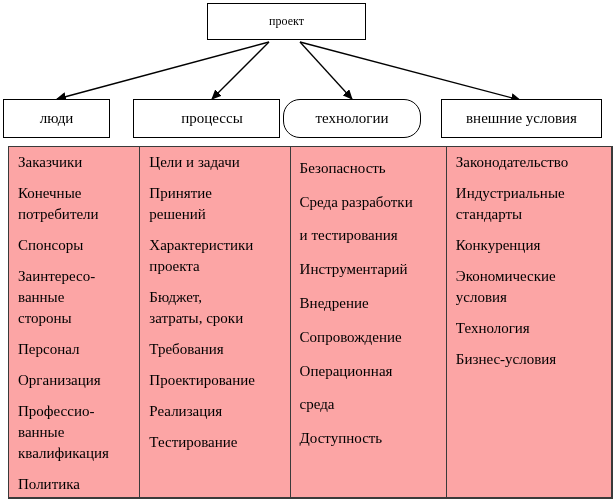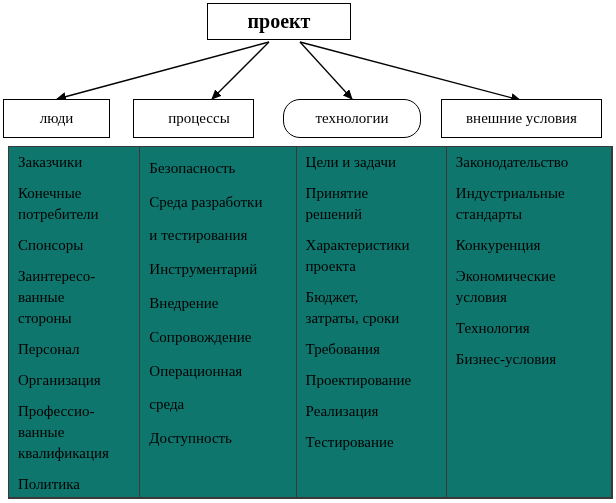--- a/index.html
+++ b/index.html
@@ -16,42 +16,41 @@
     position: absolute;
     border: 1px solid #000000;
     background: #ffffff;
     display: flex;
     align-items: center;
     justify-content: center;
     font-size: 15px;
     box-sizing: border-box;
   }
   .root-box {
-    left: 207px; top: 3px; width: 144px; height: 37px;
-    font-size: 20px;
-    font-weight: bold;
+    left: 207px; top: 3px; width: 159px; height: 37px;
+    font-size: 12px;
   }
   .cat-box { top: 99px; height: 39px; }
   .cat-0 { left: 3px;   width: 107px; }
-  .cat-1 { left: 133px; width: 121px; padding-left: 11px; }
+  .cat-1 { left: 133px; width: 147px; padding-left: 11px; }
   .cat-2 { left: 283px; width: 138px; border-radius: 17px; }
   .cat-3 { left: 441px; width: 161px; }
 
   .arrows { position: absolute; left: 0; top: 0; width: 616px; height: 145px; }
   .arrows line { stroke: #000000; stroke-width: 1.3; }
 
   .grid {
     position: absolute;
     left: 8px; top: 146px; width: 605px; height: 353px;
     display: flex;
     box-sizing: border-box;
     border: 1px solid #3a3a3a;
     border-right-width: 2px;
     border-bottom-width: 2px;
-    background: #0f766e;
+    background: #fca5a5;
   }
   .col {
     box-sizing: border-box;
     padding: 5px 4px 0 9px;
     overflow: hidden;
   }
   .col + .col { border-left: 1px solid #3a3a3a; }
   .col-0 { width: 131px; }
   .col-1 { width: 151px; }
   .col-2 { width: 157px; }
@@ -110,44 +109,44 @@
 ванные
 стороны</div>
       <div class="item">Персонал</div>
       <div class="item">Организация</div>
       <div class="item">Профессио-
 ванные
 квалификация</div>
       <div class="item">Политика</div>
     </div>
 
-    <div class="col col-2">
-      <div class="item">Безопасность</div>
-      <div class="item">Среда разработки
-и тестирования</div>
-      <div class="item">Инструментарий</div>
-      <div class="item">Внедрение</div>
-      <div class="item">Сопровождение</div>
-      <div class="item">Операционная
-среда</div>
-      <div class="item">Доступность</div>
-    </div>
-
     <div class="col col-1">
       <div class="item">Цели и задачи</div>
       <div class="item">Принятие
 решений</div>
       <div class="item">Характеристики
 проекта</div>
       <div class="item">Бюджет,
 затраты, сроки</div>
       <div class="item">Требования</div>
       <div class="item">Проектирование</div>
       <div class="item">Реализация</div>
       <div class="item">Тестирование</div>
+    </div>
+
+    <div class="col col-2">
+      <div class="item">Безопасность</div>
+      <div class="item">Среда разработки
+и тестирования</div>
+      <div class="item">Инструментарий</div>
+      <div class="item">Внедрение</div>
+      <div class="item">Сопровождение</div>
+      <div class="item">Операционная
+среда</div>
+      <div class="item">Доступность</div>
     </div>
 
     <div class="col col-3">
       <div class="item">Законодательство</div>
       <div class="item">Индустриальные
 стандарты</div>
       <div class="item">Конкуренция</div>
       <div class="item">Экономические
 условия</div>
       <div class="item">Технология</div>

